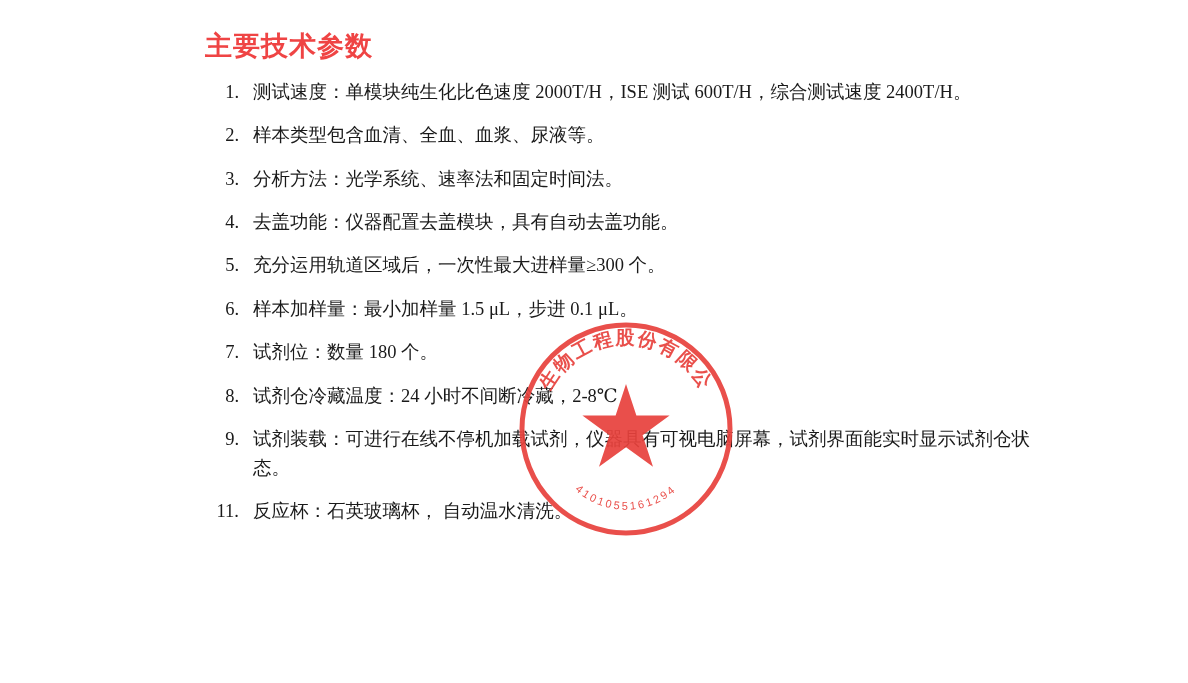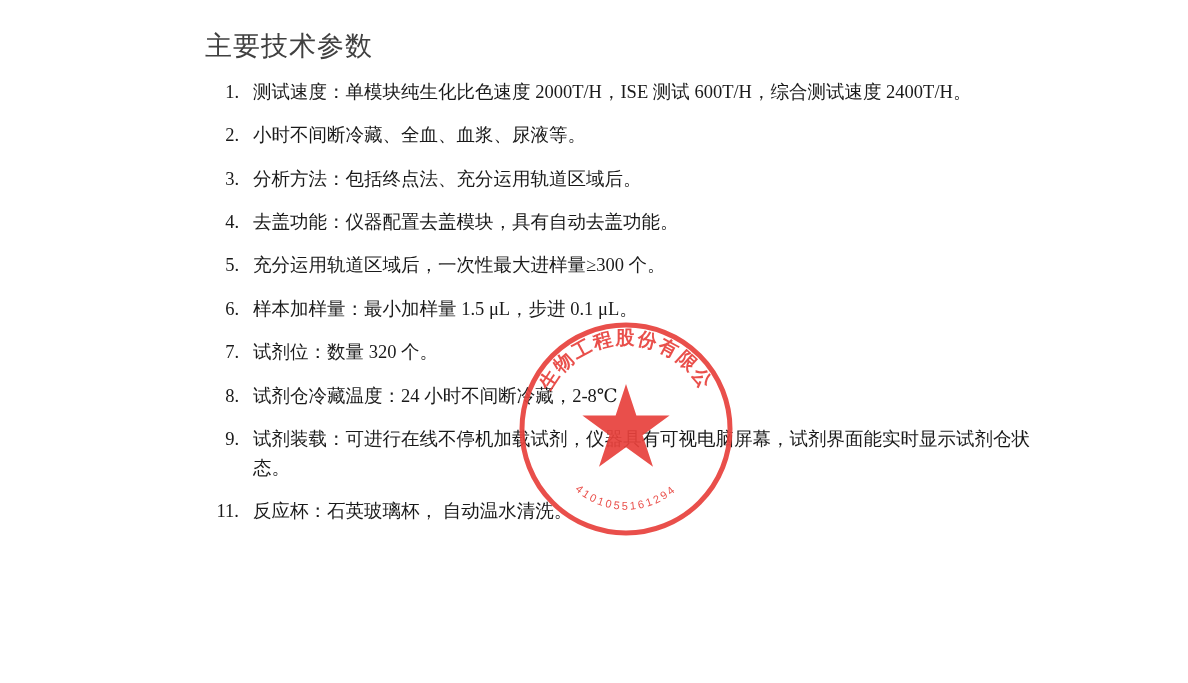--- a/index.html
+++ b/index.html
@@ -17,25 +17,25 @@
   }
   .page {
     position: relative;
     width: 1188px;
     height: 683px;
     box-sizing: border-box;
     padding: 28px 150px 0 205px;
   }
   .doc-title {
     font-family: "Liberation Sans", "DejaVu Sans", sans-serif;
-    font-weight: normal;
+    font-weight: bold;
     font-size: 27px;
     letter-spacing: 1px;
     margin: 0 0 14px 0;
-    color: #404040;
+    color: #ef4444;
   }
   ol.param-list {
     list-style: none;
     margin: 0;
     padding: 0;
   }
   ol.param-list li {
     position: relative;
     font-size: 18.5px;
     line-height: 1.56;
@@ -90,41 +90,41 @@
 
   <h1 class="doc-title">主要技术参数</h1>
 
   <ol class="param-list">
     <li>
       <span class="num">1.</span>
       <span class="txt">测试速度：单模块纯生化比色速度 2000T/H，ISE 测试 600T/H，综合测试速度 2400T/H。</span>
     </li>
     <li>
       <span class="num">2.</span>
-      <span class="txt">小时不间断冷藏、全血、血浆、尿液等。</span>
+      <span class="txt">样本类型包含血清、全血、血浆、尿液等。</span>
     </li>
     <li>
       <span class="num">3.</span>
-      <span class="txt">分析方法：包括终点法、充分运用轨道区域后。</span>
+      <span class="txt">分析方法：光学系统、速率法和固定时间法。</span>
     </li>
     <li>
       <span class="num">4.</span>
       <span class="txt">去盖功能：仪器配置去盖模块，具有自动去盖功能。</span>
     </li>
     <li>
       <span class="num">5.</span>
       <span class="txt">充分运用轨道区域后，一次性最大进样量≥300 个。</span>
     </li>
     <li>
       <span class="num">6.</span>
       <span class="txt">样本加样量：最小加样量 1.5 μL，步进 0.1 μL。</span>
     </li>
     <li>
       <span class="num">7.</span>
-      <span class="txt">试剂位：数量 320 个。</span>
+      <span class="txt">试剂位：数量 180 个。</span>
     </li>
     <li>
       <span class="num">8.</span>
       <span class="txt">试剂仓冷藏温度：24 小时不间断冷藏，2-8℃</span>
     </li>
     <li>
       <span class="num">9.</span>
       <span class="txt">试剂装载：可进行在线不停机加载试剂，仪器具有可视电脑屏幕，试剂界面能实时显示试剂仓状态。</span>
     </li>
     <li>

